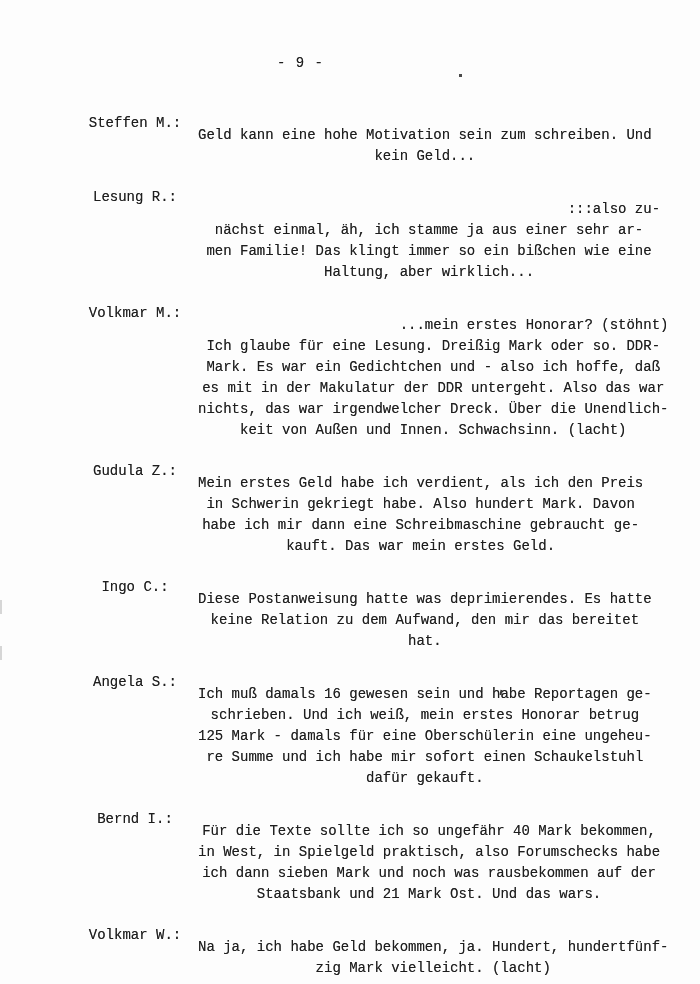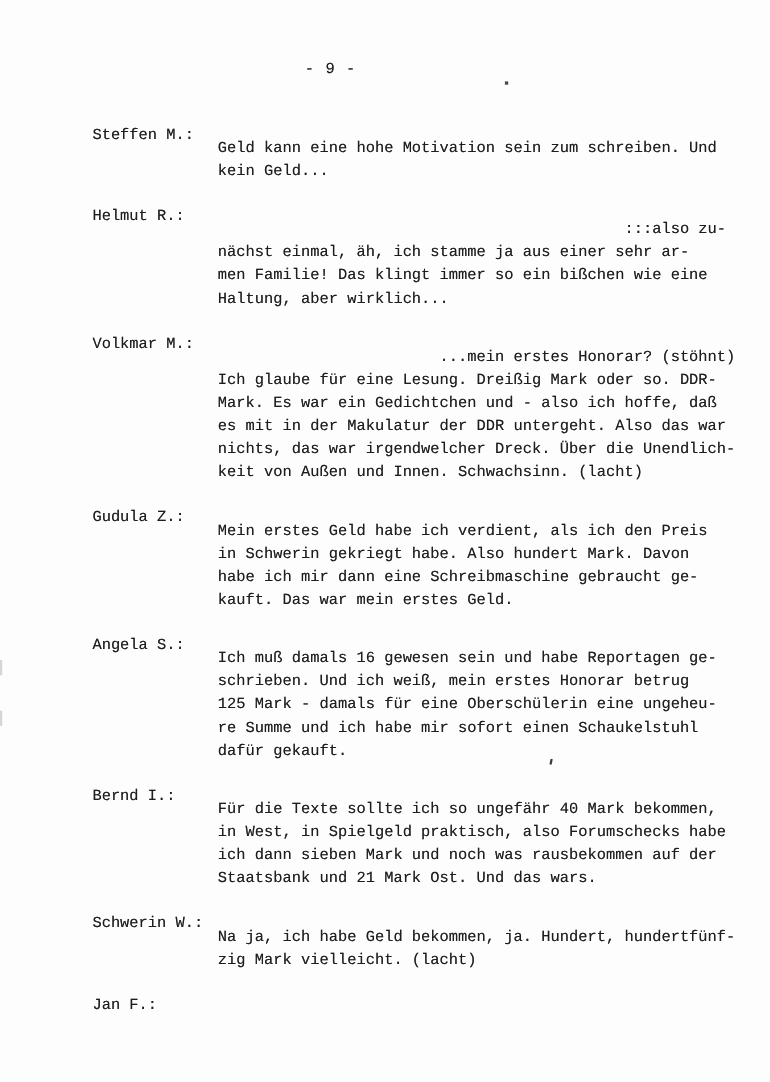--- a/index.html
+++ b/index.html
@@ -30,20 +30,21 @@
   .transcript {
     position: absolute;
     top: 113px;
     left: 84px;
     right: 20px;
   }
   .entry {
     display: flex;
     align-items: flex-start;
     margin: 0 0 8px 0;
+    text-align: center;
   }
   .speaker {
     flex: 0 0 102px;
     white-space: pre;
   }
   .speech {
     margin: 12px;
     white-space: pre;
     font: inherit;
     color: inherit;
@@ -91,21 +92,21 @@
 
   <div class="transcript">
   <div class="entry">
     <span class="speaker">Steffen M.:</span>
     <pre class="speech">Geld kann eine hohe Motivation sein zum schreiben. Und
 kein Geld...</pre>
   </div>
 
 
   <div class="entry">
-    <span class="speaker">Helmut R.:</span>
+    <span class="speaker">Lesung R.:</span>
     <pre class="speech">                                            :::also zu-
 nächst einmal, äh, ich stamme ja aus einer sehr ar-
 men Familie! Das klingt immer so ein bißchen wie eine
 Haltung, aber wirklich...</pre>
   </div>
 
   <div class="entry">
     <span class="speaker">Volkmar M.:</span>
     <pre class="speech">                        ...mein erstes Honorar? (stöhnt)
 Ich glaube für eine Lesung. Dreißig Mark oder so. DDR-
@@ -116,40 +117,46 @@
   </div>
 
   <div class="entry">
     <span class="speaker">Gudula Z.:</span>
     <pre class="speech">Mein erstes Geld habe ich verdient, als ich den Preis
 in Schwerin gekriegt habe. Also hundert Mark. Davon
 habe ich mir dann eine Schreibmaschine gebraucht ge-
 kauft. Das war mein erstes Geld.</pre>
   </div>
 
+  <div class="entry">
+    <span class="speaker">Ingo C.:</span>
+    <pre class="speech">Diese Postanweisung hatte was deprimierendes. Es hatte
+keine Relation zu dem Aufwand, den mir das bereitet
+hat.</pre>
+  </div>
 
   <div class="entry">
     <span class="speaker">Angela S.:</span>
     <pre class="speech">Ich muß damals 16 gewesen sein und habe Reportagen ge-
 schrieben. Und ich weiß, mein erstes Honorar betrug
 125 Mark - damals für eine Oberschülerin eine ungeheu-
 re Summe und ich habe mir sofort einen Schaukelstuhl
 dafür gekauft.</pre>
   </div>
 
   <div class="entry">
     <span class="speaker">Bernd I.:</span>
     <pre class="speech">Für die Texte sollte ich so ungefähr 40 Mark bekommen,
 in West, in Spielgeld praktisch, also Forumschecks habe
 ich dann sieben Mark und noch was rausbekommen auf der
 Staatsbank und 21 Mark Ost. Und das wars.</pre>
   </div>
 
   <div class="entry">
-    <span class="speaker">Schwerin W.:</span>
+    <span class="speaker">Volkmar W.:</span>
     <pre class="speech">Na ja, ich habe Geld bekommen, ja. Hundert, hundertfünf-
 zig Mark vielleicht. (lacht)</pre>
   </div>
 
   <div class="entry">
     <span class="speaker">Jan F.:</span>
   </div>
 </div>
 
   <div class="speck-1"></div>

